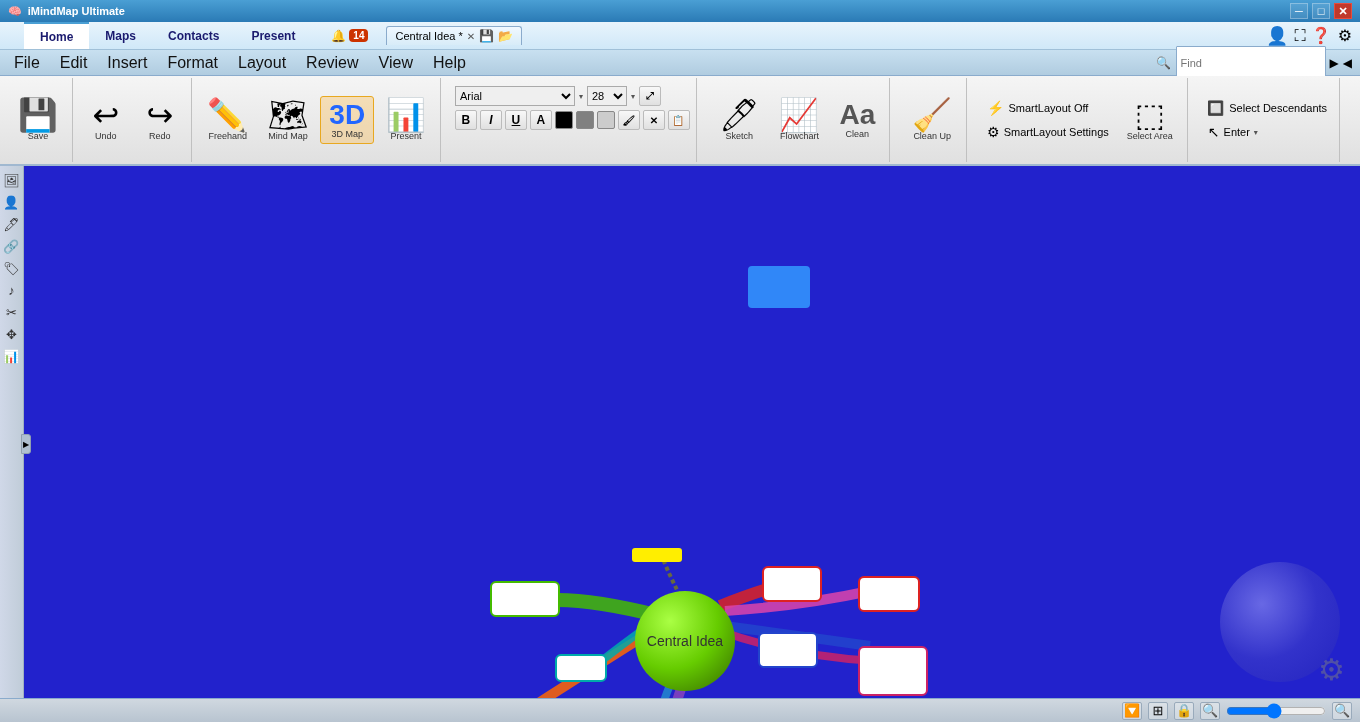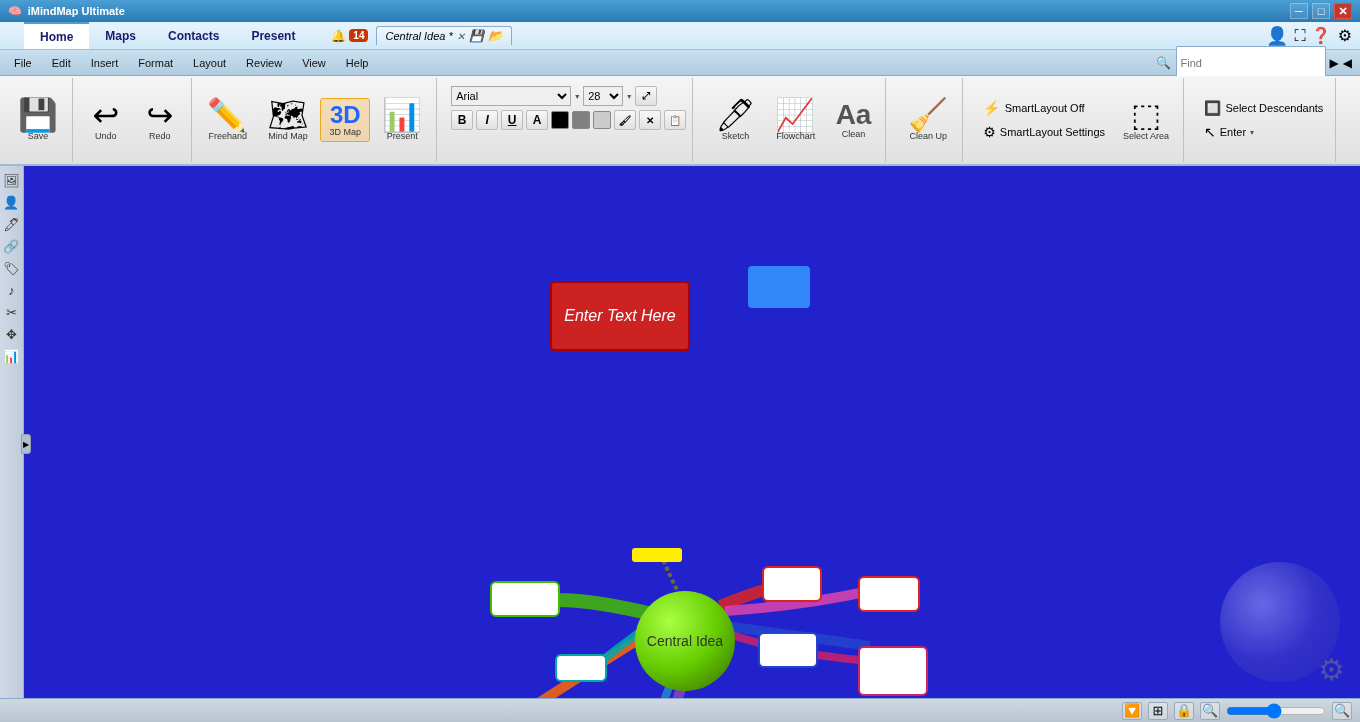--- a/index.html
+++ b/index.html
@@ -52,21 +52,21 @@
     #tab-bar {
       height: 26px;
       background: linear-gradient(to bottom, #c8e0f0, #b0cce0);
       display: flex;
       align-items: stretch;
       border-bottom: 1px solid #8aabcc;
       padding-left: 4px;
     }
     .menu-item {
       padding: 4px 10px;
-      font-size: 11px;
+      font-size: 16px;
       cursor: pointer;
       color: #111;
       display: flex;
       align-items: center;
     }
     #find-bar {
       display: flex;
       align-items: center;
       margin-left: auto;
       padding-right: 8px;
@@ -360,21 +360,21 @@
     <div class="nav-tab">Contacts</div>
     <div class="nav-tab">Present</div>
 
     <div style="display:flex;align-items:center;margin-left:20px;gap:6px;">
       <div style="display:flex;align-items:center;gap:3px;cursor:pointer;">
         <span>🔔</span>
         <span style="background:#cc3300;color:white;font-size:10px;padding:1px 4px;border-radius:4px;font-weight:bold;">14</span>
       </div>
     </div>
 
-    <div style="display:flex;align-items:center;margin-left:8px;font-style:italic;">
+    <div style="display:flex;align-items:center;margin-left:18px;">
       <div class="doc-tab">
         <span>Central Idea *</span>
         <span class="doc-tab-close">✕</span>
         <span style="font-size:12px;">💾</span>
         <span style="font-size:12px;">📂</span>
       </div>
     </div>
 
     <div style="display:flex;align-items:center;margin-left:auto;padding-right:8px;gap:6px;">
       <span style="font-size:18px;cursor:pointer;">👤</span>
@@ -430,21 +430,21 @@
       <div class="ribbon-group-content">
         <div class="big-ribbon-btn">
           <div class="big-icon">✏️</div>
           <div class="big-label">Freehand</div>
         </div>
         <div class="big-ribbon-btn">
           <div class="big-icon">🗺</div>
           <div class="big-label">Mind Map</div>
         </div>
         <div class="big-ribbon-btn active" style="background:rgba(255,180,50,0.3);border:1px solid #e8a820;">
-          <div class="big-icon" style="color:#2266ff;font-weight:bold;font-size:24px;">3D</div>
+          <div class="big-icon" style="color:#2266ff;font-weight:bold;font-size:28px;">3D</div>
           <div class="big-label">3D Map</div>
         </div>
         <div class="big-ribbon-btn">
           <div class="big-icon">📊</div>
           <div class="big-label">Present</div>
         </div>
       </div>
     </div>
 
     <div class="ribbon-separator"></div>
@@ -592,23 +592,20 @@
         <path d="M 725 460 Q 800 470 870 480" stroke="#2244cc" stroke-width="10" fill="none" opacity="0.85"></path>
 
         <path d="M 720 465 Q 790 490 875 495" stroke="#cc2266" stroke-width="8" fill="none" opacity="0.85"></path>
 
         <path d="M 690 490 Q 680 530 665 570" stroke="#8844bb" stroke-width="10" fill="none" opacity="0.85"></path>
         <path d="M 680 495 Q 660 540 650 580" stroke="#2288cc" stroke-width="8" fill="none" opacity="0.85"></path>
 
         <path d="M 680 430 Q 665 400 660 385" stroke="#888800" stroke-width="4" fill="none" stroke-dasharray="4,3" opacity="0.7"></path>
       </svg>
 
-      <div class="text-box-red" style="left:550px;top:115px;width:140px;height:70px;">
-        <span style="font-style:italic;">Enter Text Here</span>
-      </div>
 
       <div class="blue-rect" style="left:748px;top:100px;width:62px;height:42px;opacity:0.85;">
       </div>
 
       <div class="yellow-bar" style="left:632px;top:382px;width:50px;height:14px;">
       </div>
 
       <div class="center-sphere" style="left:635px;top:425px;width:100px;height:100px;">
         <span>Central Idea</span>
       </div>

